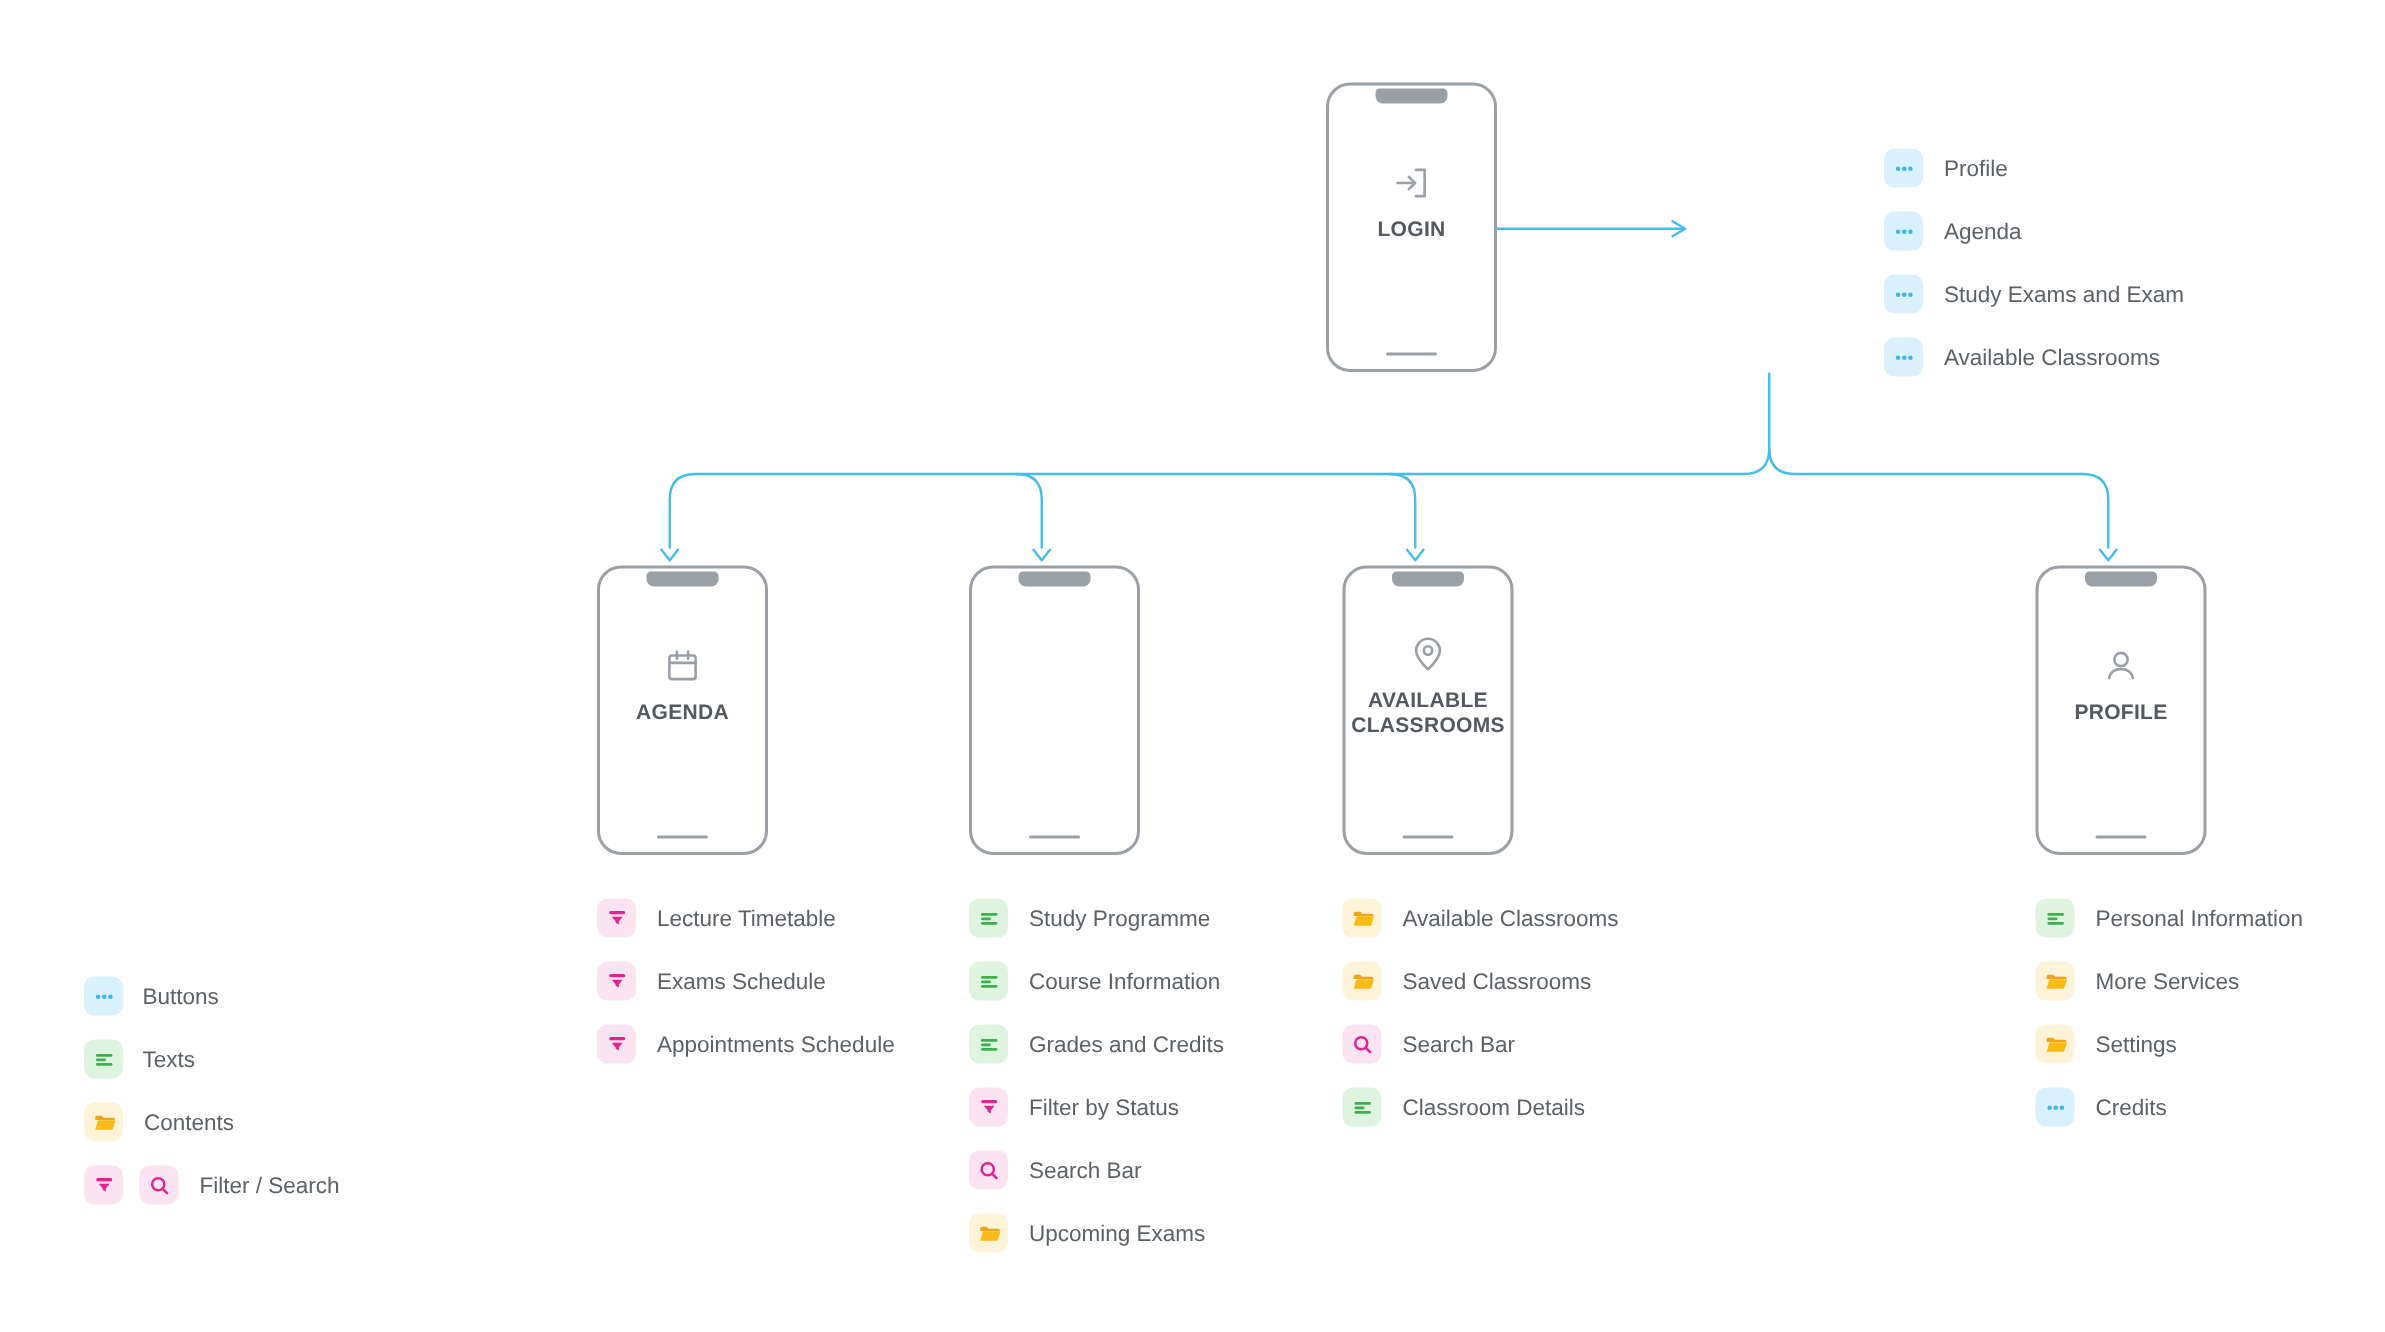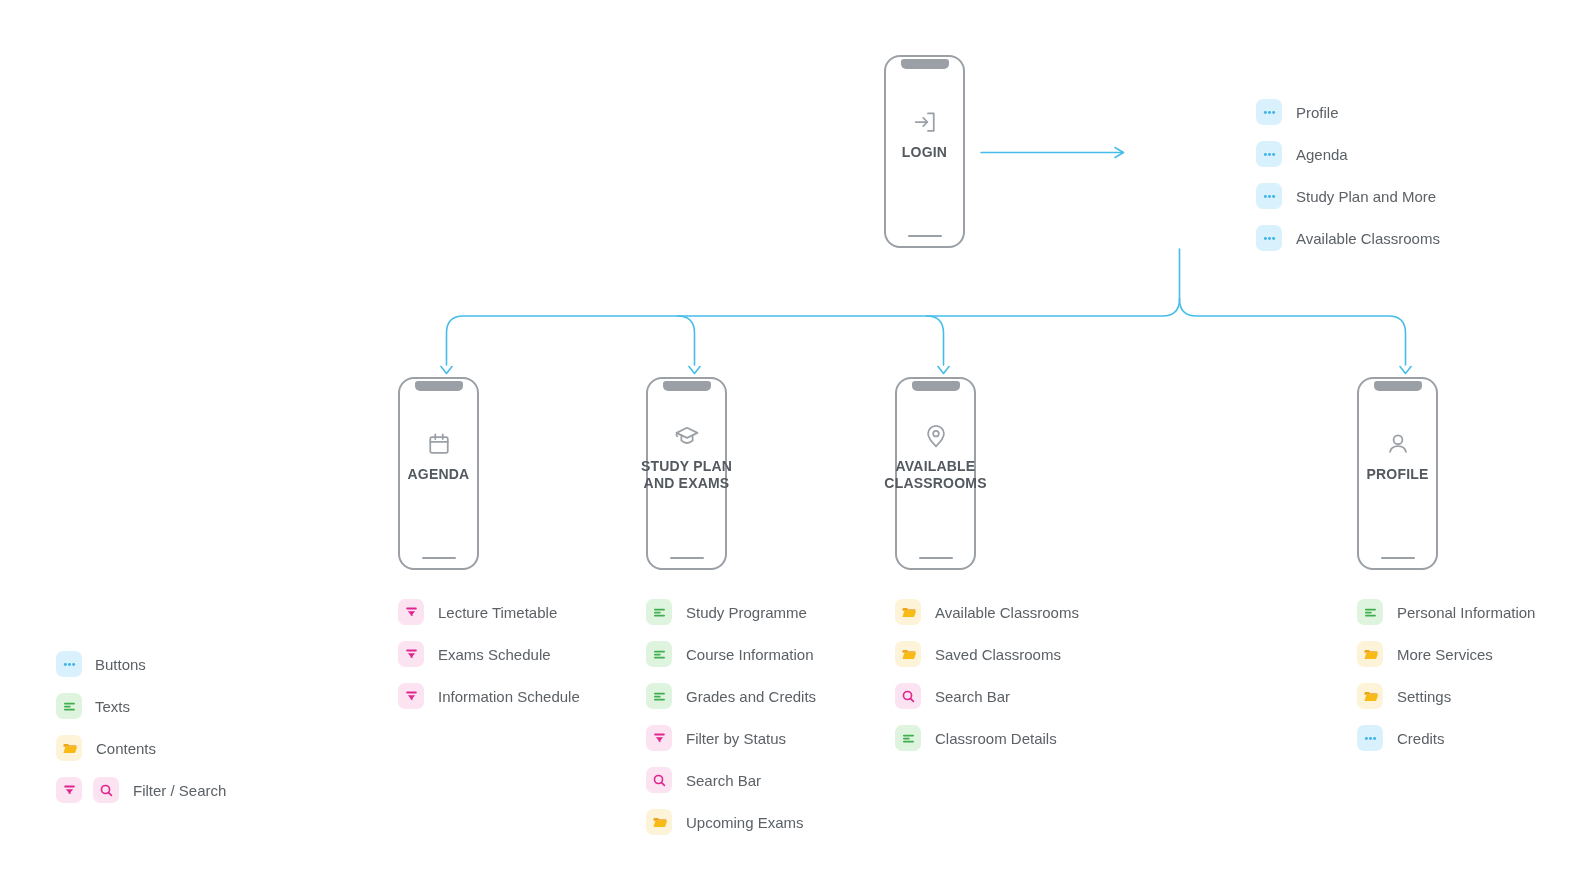--- a/index.html
+++ b/index.html
@@ -11,21 +11,21 @@
   }
   html,body{margin:0;padding:0;background:#fff;}
   .canvas{
     position:relative;width:1590px;height:888px;background:#ffffff;overflow:hidden;
     font-family:"Liberation Sans","DejaVu Sans",sans-serif;
   }
   .connectors{position:absolute;inset:0;pointer-events:none;}
   .connectors path,.connectors polyline{fill:none;stroke:var(--accent);stroke-width:1.6;stroke-linecap:round;stroke-linejoin:round;}
 
   .phone{
-    position:absolute;width:81px;height:193px;box-sizing:border-box;
+    position:absolute;width:114px;height:193px;box-sizing:border-box;
     border:2px solid var(--frame);border-radius:16px;background:#fff;
   }
   .notch{
     position:absolute;top:2px;left:50%;transform:translateX(-50%);
     width:48px;height:10px;background:var(--frame);border-radius:3px 3px 5px 5px;
   }
   .homebar{
     position:absolute;bottom:9px;left:50%;transform:translateX(-50%);
     width:34px;height:2.5px;background:var(--frame);border-radius:2px;
   }
@@ -150,28 +150,20 @@
             <use href="#i-cal"></use>
           </svg>
         </span>
       <div class="phone-title">AGENDA</div>
     </div>
     <div class="homebar"></div>
   </div>
 
   <div class="phone" style="left:646px;top:377px">
     <div class="notch"></div>
-    <div class="phone-content">
-      <span class="screen-icon">
-          <svg viewBox="0 0 24 24">
-            <use href="#i-cap"></use>
-          </svg>
-        </span>
-      <div class="phone-title">STUDY PLAN AND EXAMS</div>
-    </div>
     <div class="homebar"></div>
   </div>
 
   <div class="phone" style="left:895px;top:377px">
     <div class="notch"></div>
     <div class="phone-content">
       <span class="screen-icon">
           <svg viewBox="0 0 24 24">
             <use href="#i-pin"></use>
           </svg>
@@ -211,21 +203,21 @@
           </svg>
         </span>
       <span class="row-label">Agenda</span>
     </div>
     <div class="row">
       <span class="chip chip-blue">
           <svg viewBox="0 0 24 24">
             <use href="#i-dots"></use>
           </svg>
         </span>
-      <span class="row-label">Study Plan and More</span>
+      <span class="row-label">Study Exams and Exam</span>
     </div>
     <div class="row">
       <span class="chip chip-blue">
           <svg viewBox="0 0 24 24">
             <use href="#i-dots"></use>
           </svg>
         </span>
       <span class="row-label">Available Classrooms</span>
     </div>
   </div>
@@ -246,21 +238,21 @@
           </svg>
         </span>
       <span class="row-label">Exams Schedule</span>
     </div>
     <div class="row">
       <span class="chip chip-pink">
           <svg viewBox="0 0 24 24">
             <use href="#i-filter"></use>
           </svg>
         </span>
-      <span class="row-label">Information Schedule</span>
+      <span class="row-label">Appointments Schedule</span>
     </div>
   </div>
 
   <div class="list" style="left:646px;top:599px">
     <div class="row">
       <span class="chip chip-green">
           <svg viewBox="0 0 24 24">
             <use href="#i-text"></use>
           </svg>
         </span>

